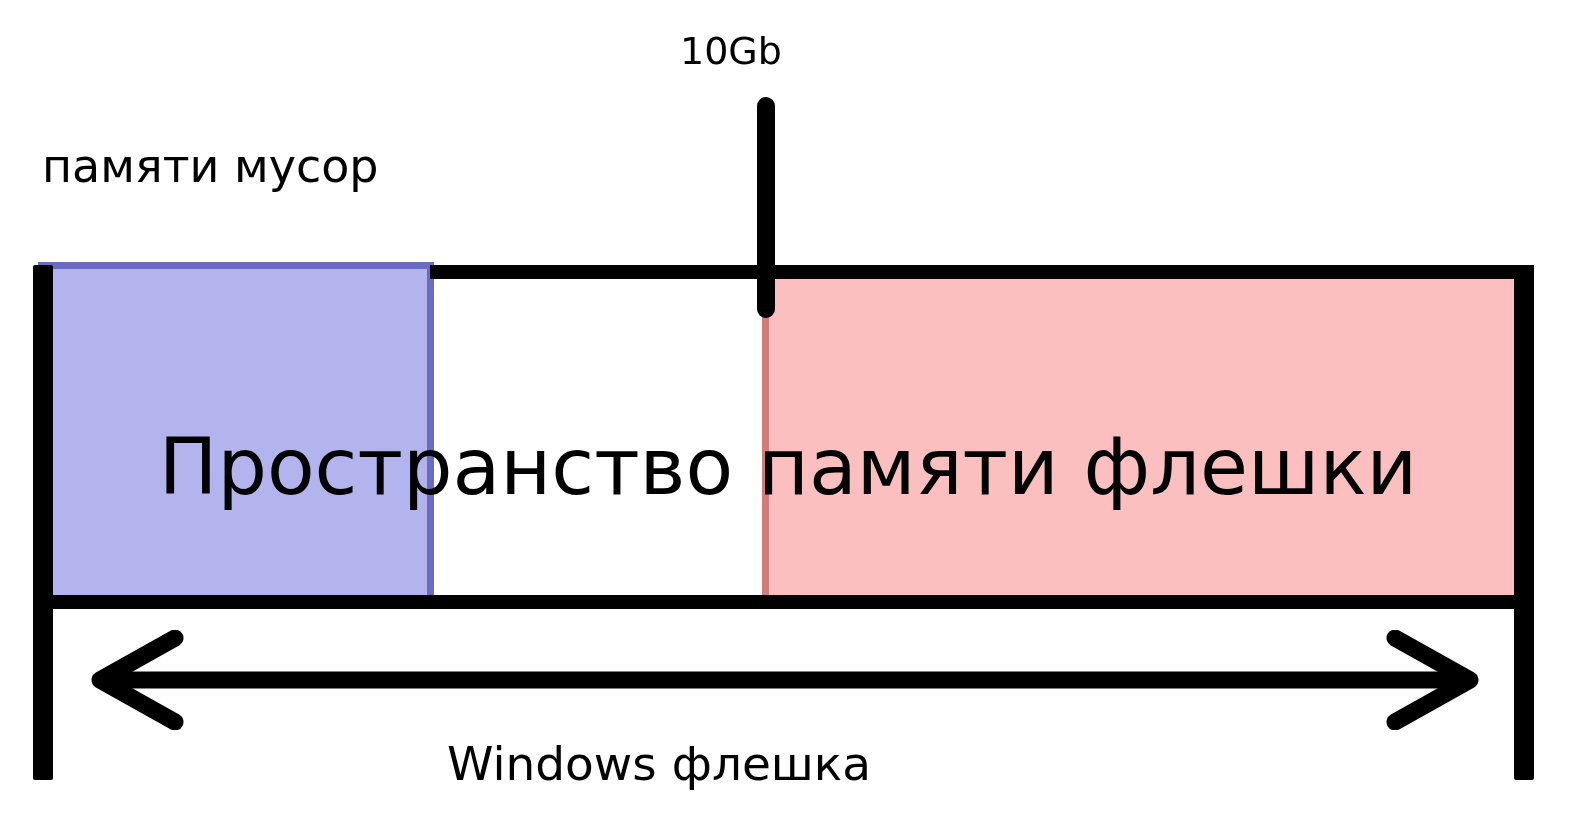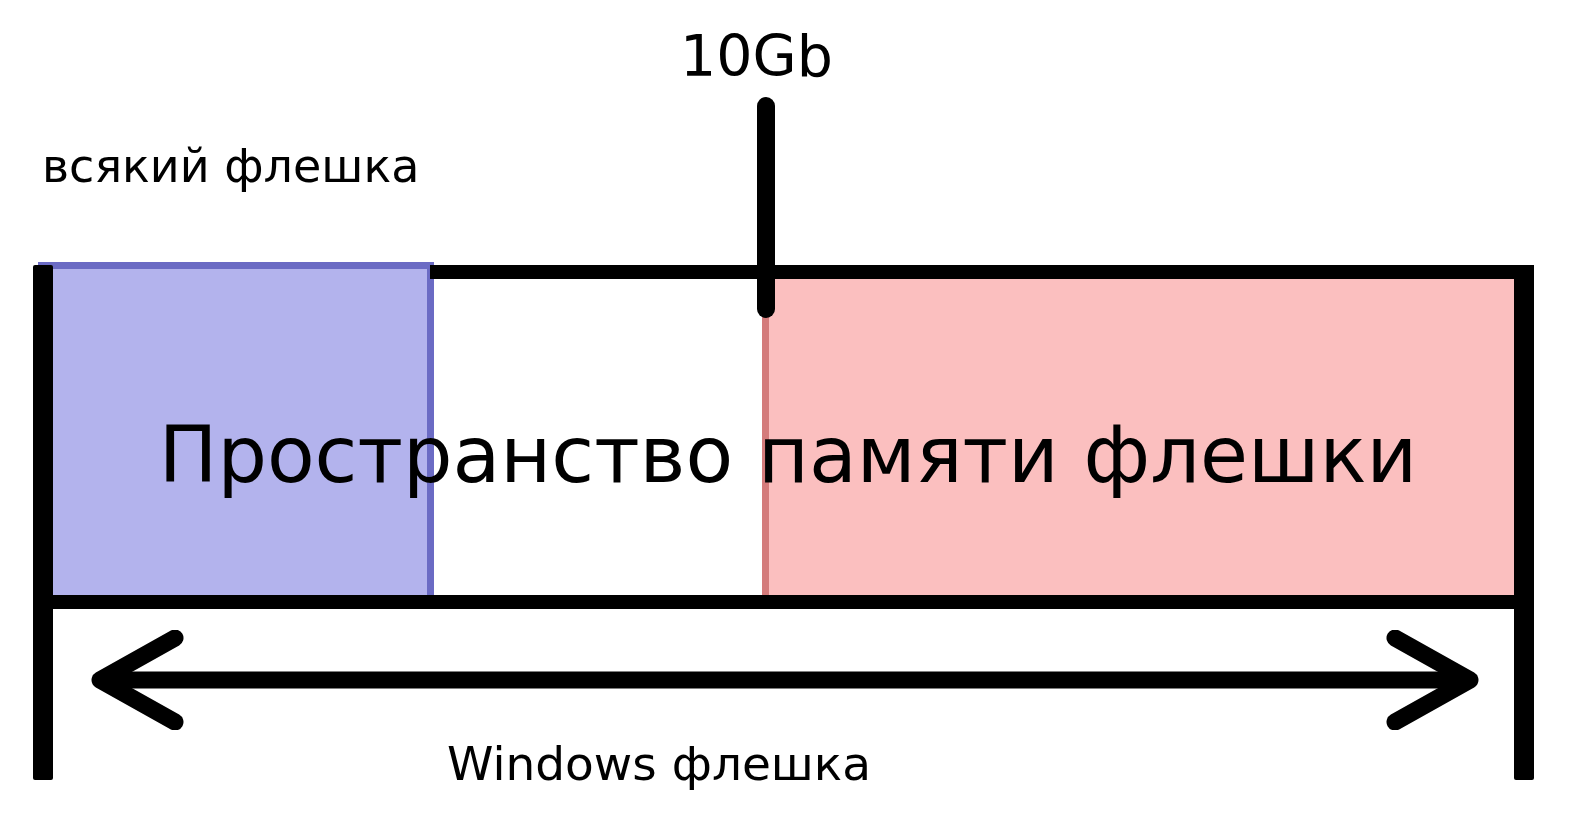--- a/index.html
+++ b/index.html
@@ -28,33 +28,33 @@
   }
 
   #label-left {
     left: 42px;
     top: 82px;
     font-size: 46px;
   }
 
   #label-tick {
     left: 680px;
-    top: 22px;
-    font-size: 57px;
+    top: 28px;
+    font-size: 38px;
   }
 
   #label-right {
     left: 789px;
     top: 156px;
     font-size: 46px;
   }
 
   #label-center {
     left: 0px;
-    top: 408px;
+    top: 420px;
     width: 1576px;
     text-align: center;
     font-size: 78px;
     letter-spacing: 0px;
   }
 
   #label-bottom {
     left: 0px;
     top: 735px;
     width: 1318px;
@@ -150,21 +150,21 @@
   }
 
   
   .svg-fit { display: block; width: 100%; height: 100%; }
 </style>
 </head>
 <body>
 
 <div id="canvas">
 
-  <div class="label" id="label-left"><br><span>всякий флешка</span></div>
+  <div class="label" id="label-left"><br><span>памяти мусор</span></div>
 
   <div class="label" id="label-tick">10Gb</div>
 
 
   <div class="rect" id="rect-blue"></div>
   <div class="rect" id="rect-pink"></div>
 
   <div class="rail" id="rail-top"></div>
   <div class="rail" id="rail-bottom"></div>
 

